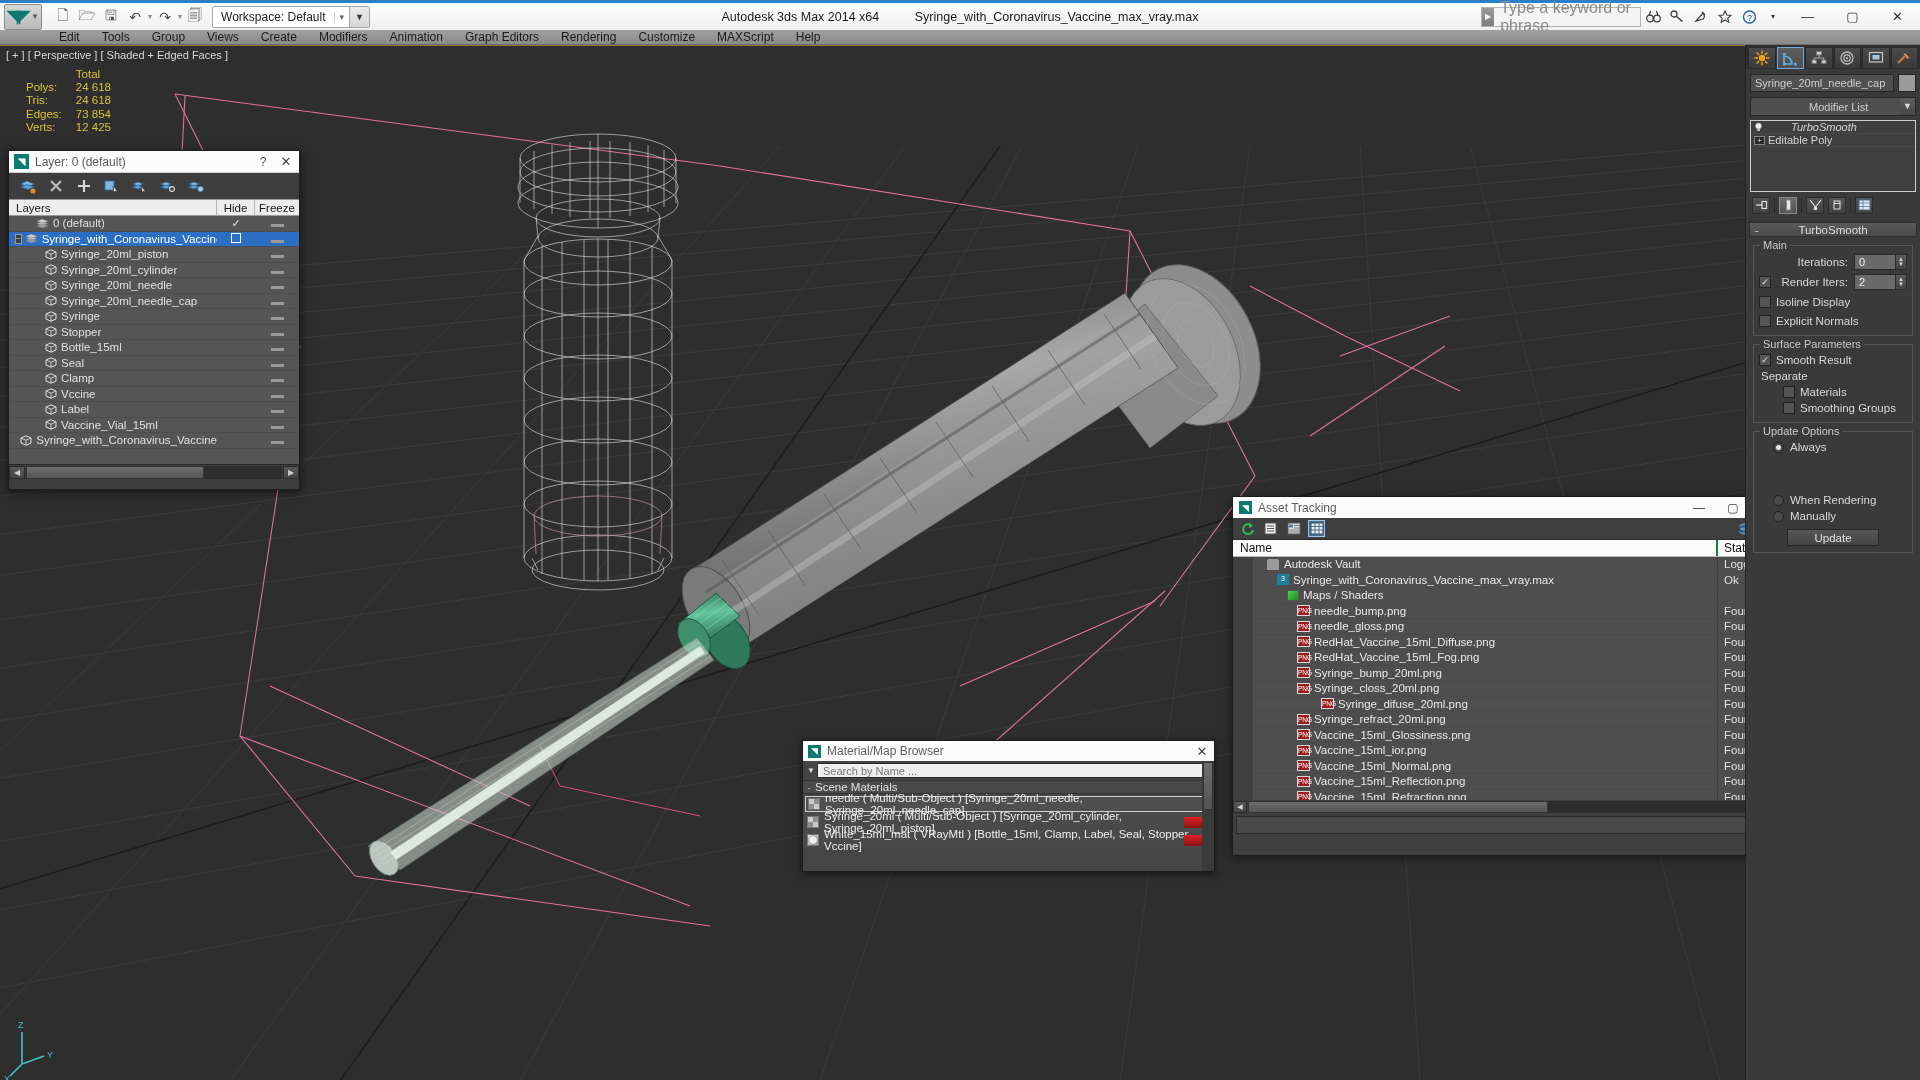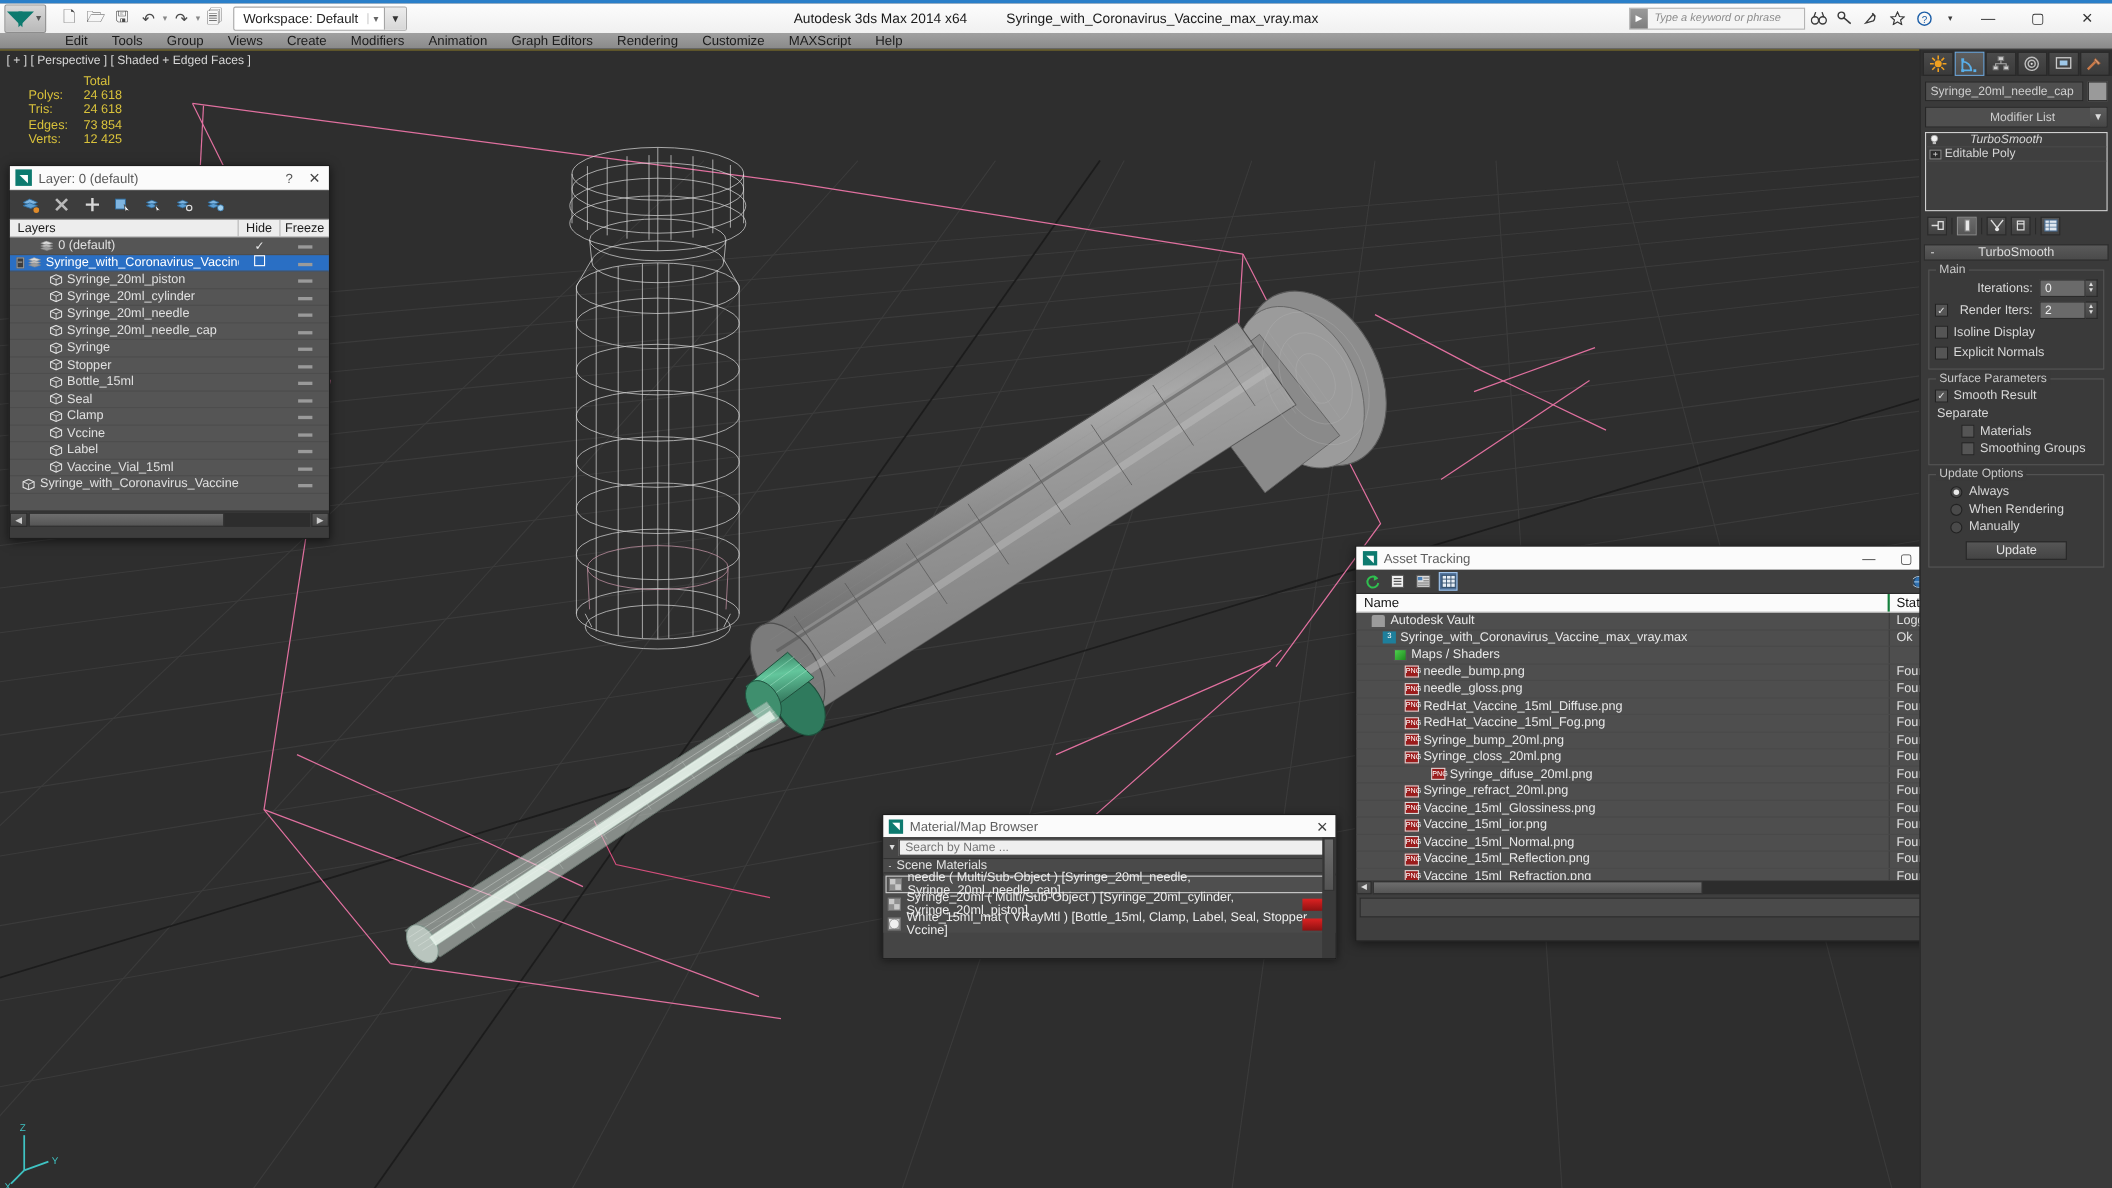--- a/index.html
+++ b/index.html
@@ -28,21 +28,21 @@
     background:linear-gradient(#ececec,#d7d7d7); border-left:1px solid #a6a6a6; height:100%;
     display:flex; align-items:center;}
   #titlecenter { position:absolute; left:0; right:0; text-align:center; color:#1a1a1a;
     font-size:12.5px; pointer-events:none; }
   #titlecenter .fname { margin-left:32px; }
   #tbright { margin-left:auto; display:flex; align-items:center; height:100%; }
   #kwbox { width:160px; height:20px; background:#f4f4f4; border:1px solid #b4b4b4;
     display:flex; align-items:center; }
   #kwbox .arrow { width:16px; height:100%; background:linear-gradient(#9a9a9a,#7e7e7e);
     color:#fff; font-size:8px; display:flex; align-items:center; justify-content:center;}
-  #kwbox .ph { padding-left:6px; color:#8b8b8b; font-style:italic; font-size:10px; }
+  #kwbox .ph { padding-left:6px; color:#8b8b8b; font-size:16px; }
   .tbicon { width:22px; height:26px; display:flex; align-items:center; justify-content:center;
     color:#3b3b3b; font-size:14px; margin:0 1px; }
   .wbtn { width:45px; height:29px; display:flex; align-items:center; justify-content:center;
     color:#333; font-size:13px; }
 
   
   #menubar { position:absolute; left:0; top:30px; width:1920px; height:15px;
     background:linear-gradient(#a0a0a0,#8a8a8a); display:flex; align-items:center;
     padding-left:48px; border-bottom:1px solid #6e6e6e; }
   .mi { padding:0 11px; font-size:12px; color:#1b1b1b; line-height:15px; }
@@ -197,21 +197,21 @@
   #atMenu .m { padding:0 7px; line-height:18px; }
   #atTools { height:22px; background:#3f3f3f; display:flex; align-items:center;
     padding:0 6px; gap:6px; border-bottom:1px solid #2b2b2b; }
   .attool { width:17px; height:17px; display:flex; align-items:center; justify-content:center;
     font-size:11px; color:#dadada; border:1px solid transparent; }
   .attool.on { background:#4f6f97; border:1px solid #9fc2e8; }
   #atHdr { display:flex; height:17px; background:#fbfbfb; color:#111; font-size:12px;
     border-bottom:1px solid #b9b9b9; }
   #atHdr .c1 { flex:1; padding-left:7px; line-height:16px; border-right:2px solid #15803d; }
   #atHdr .c2 { width:66px; padding-left:6px; line-height:16px; }
-  #atList { height:243px; overflow:hidden; }
+  #atList { height:243px; overflow:hidden;padding-left:20px; }
   .arow { display:flex; height:15.5px; align-items:center; font-size:11.5px;
     border-bottom:1px solid #4a4a4a; background:#4e4e4e; color:#e9e9e9; }
   .arow .n { flex:1; display:flex; align-items:center; white-space:nowrap; overflow:hidden;
     border-right:1px solid #3c3c3c; height:100%; }
   .arow .s { width:66px; padding-left:6px; color:#e2e2e2; }
   .pngico { width:13px; height:11px; margin-right:4px; background:#9b1c1c;
     border:1px solid #d8d8d8; color:#fff; font-size:6.5px; line-height:10px;
     text-align:center; font-family:"Liberation Sans", sans-serif; display:inline-block; }
   .vaulti { width:12px; height:11px; margin-right:5px; display:inline-block;
     background:#9b9b9b; border-radius:2px 2px 0 0; }
@@ -1243,21 +1243,21 @@
     </div>
 
     <div class="grp">
       <div class="gl">Update Options</div>
       <div class="ckline" style="padding-left:14px;">
         <span class="rb">
             <span class="dot"></span>
           </span>
         <span>Always</span>
       </div>
-      <div class="ckline" style="padding-left:14px;">
+      <div class="ckline" style="padding-left:14px;margin-top:37px;">
         <span class="rb"></span>
         <span>When Rendering</span>
       </div>
       <div class="ckline" style="padding-left:14px;">
         <span class="rb"></span>
         <span>Manually</span>
       </div>
       <div class="btnwide">Update</div>
     </div>
   </div>

